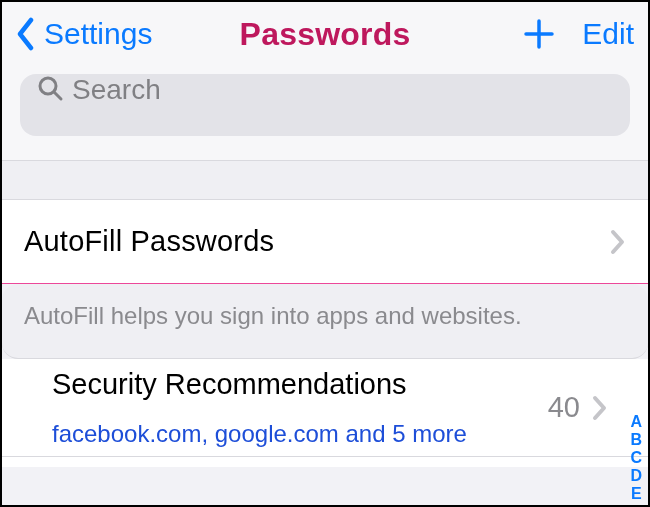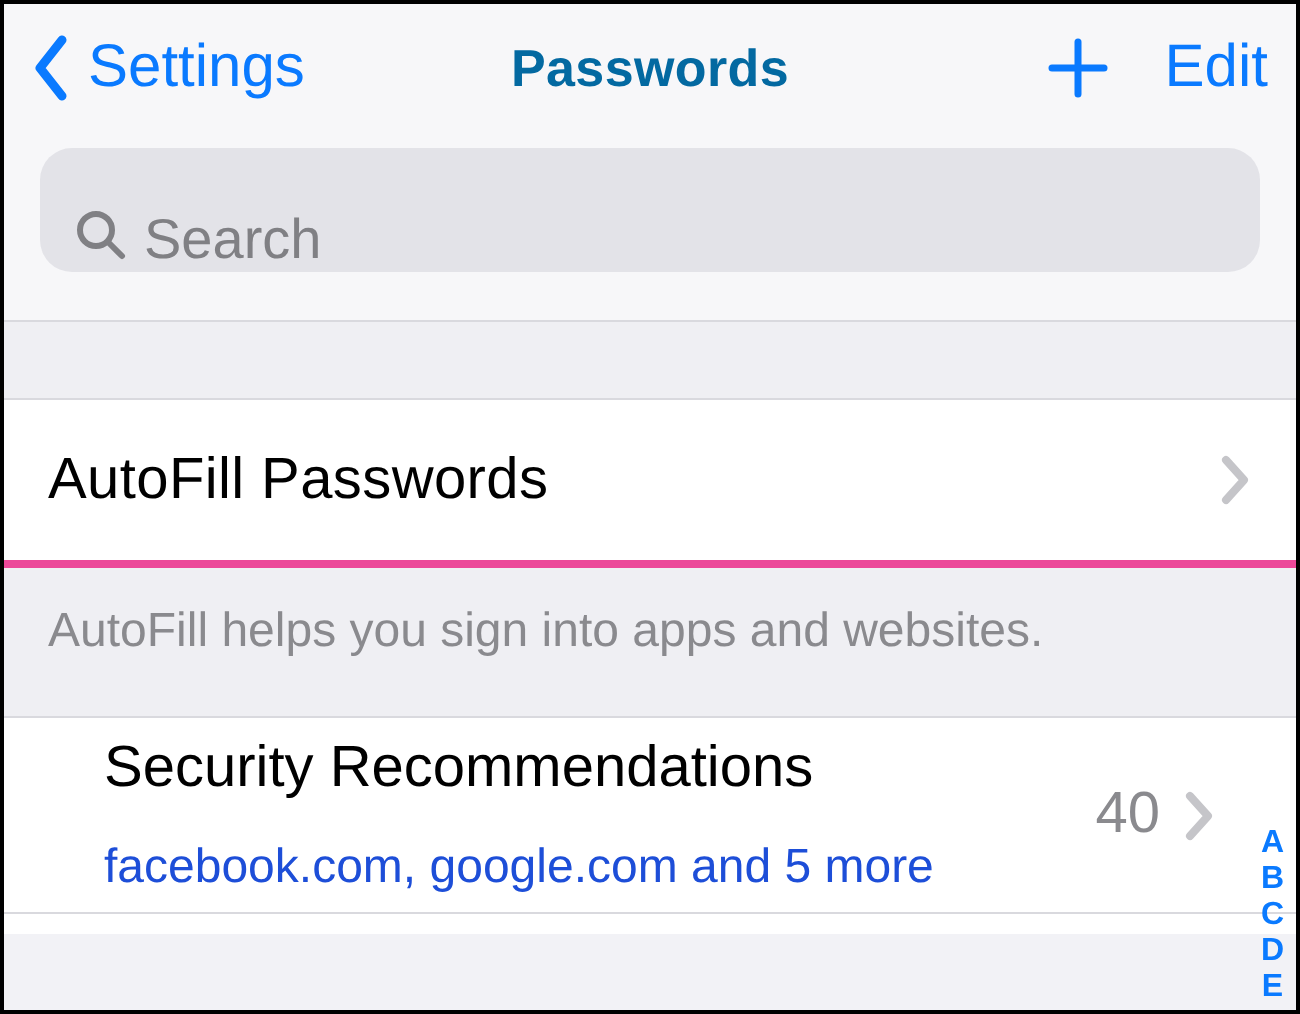--- a/index.html
+++ b/index.html
@@ -19,23 +19,23 @@
     background: #f7f7f9;
   }
   .nav-left, .nav-right {
     display: flex;
     align-items: flex-start;
     gap: 8px;
     min-width: 180px;
   }
   .nav-right { justify-content: flex-end; gap: 26px; }
   .nav-title {
-    font-size: 26px;
+    font-size: 32px;
     font-weight: 600;
-    color: #0369a1;
+    color: #be185d;
     letter-spacing: 0.2px;
   }
   .nav-back {
     display: flex;
     align-items: center;
     gap: 2px;
     color: #0a7aff;
     font-size: 30px;
     font-weight: 400;
   }
@@ -46,21 +46,21 @@
     color: #0a7aff;
     font-size: 30px;
     font-weight: 400;
   }
   .search-wrap {
     background: #f7f7f9;
     padding: 8px 18px 24px 18px;
   }
   .search {
     display: flex;
-    align-items: flex-end;
+    align-items: flex-start;
     gap: 8px;
     background: #e3e3e8;
     border-radius: 16px;
     height: 62px;
     padding: 0 16px;
   }
   .search input {
     border: none;
     background: transparent;
     outline: none;
@@ -71,30 +71,31 @@
   .search input::placeholder { color: #808084; }
   .search-icon { color: #808084; }
   .spacer1 { height: 40px; background: #efeff3; border-top: 1px solid #d9d9de; border-bottom: 1px solid #d9d9de; }
   .row {
     background: #fff;
     display: flex;
     align-items: center;
     padding: 0 22px;
     position: relative;
   }
-  .row-autofill { height: 84px; border-bottom: 4px solid #ec4899; }
+  .row-autofill { height: 84px; border-bottom: 1px solid #ec4899; }
   .row-label { font-size: 29px; color: #000; letter-spacing: 0.2px; }
   .row-chevron { margin-left: auto; color: #c5c5c9; }
   .row-chevron svg { display:block; }
   .footer-note {
     background: #efeff3;
     padding: 18px 22px 28px 22px;
     font-size: 24px;
     color: #8a8a8e;
     border-bottom: 1px solid #d9d9de;
+    border-radius: 16px;
   }
   .row-security { height: 98px; border-bottom: 1px solid #d9d9de; padding-right: 40px; }
   .sec-text { display: flex; flex-direction: column; gap: 19px; margin-left: 28px; }
   .sec-title { font-size: 29px; color: #000; }
   .sec-sub { font-size: 24px; color: #1d4ed8; }
   .sec-right { margin-left: auto; display: flex; align-items: center; gap: 12px; }
   .sec-count { font-size: 29px; color: #8a8a8e; }
   .index {
     position: absolute;
     right: 6px;

